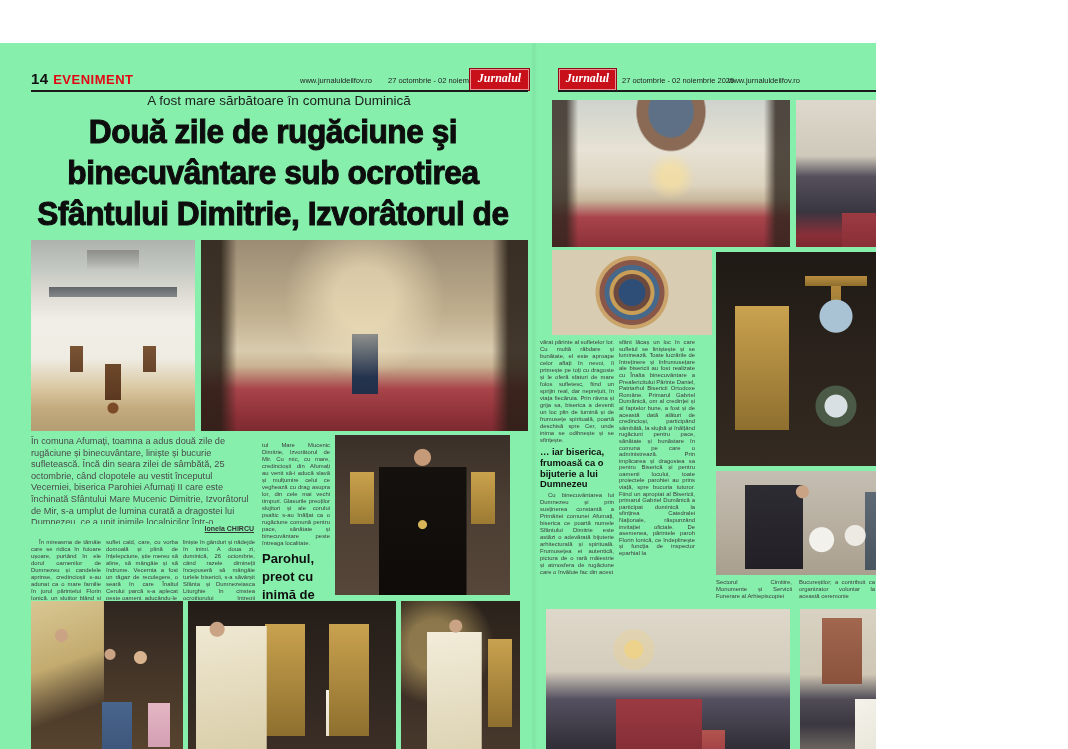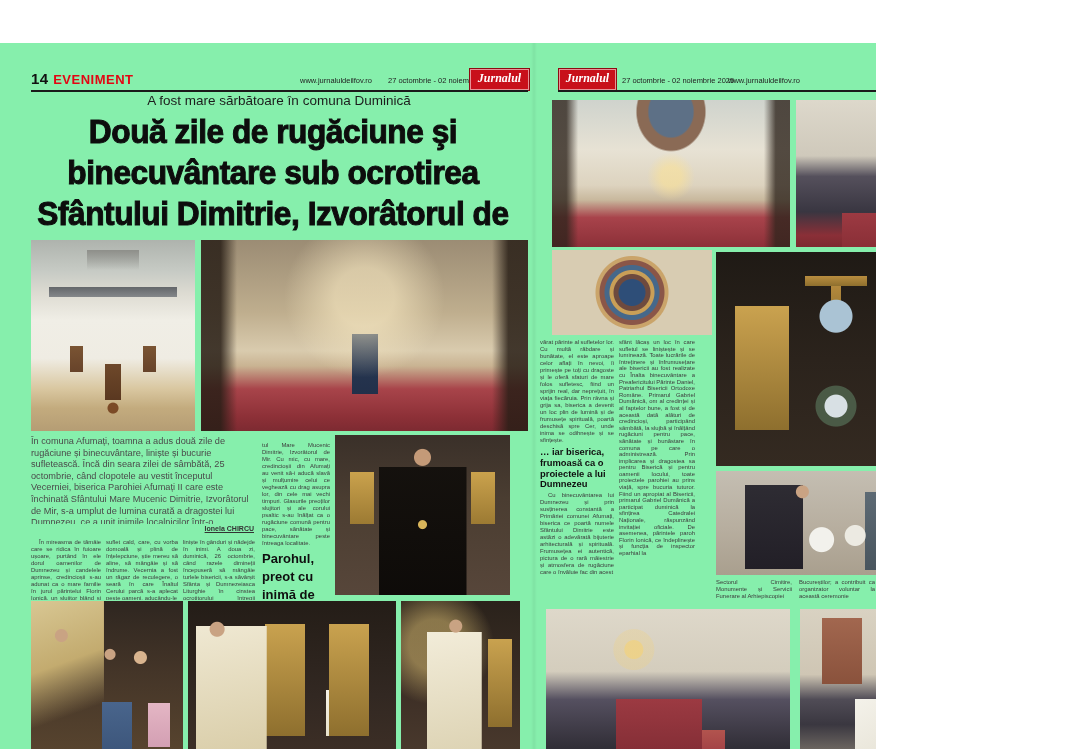--- a/index.html
+++ b/index.html
@@ -187,21 +187,21 @@
     <div class="hdr-rule" style="left:558px;top:47px;width:482px;"></div>
 
     <div class="photo" id="ph-domes" title="interior-biserica-cupole-pictate"></div>
     <div class="photo" id="ph-congregation" title="credinciosi-la-slujba-in-picioare"></div>
     <div class="photo" id="ph-fresco" title="fresca-cupola-pantocrator"></div>
     <div class="photo" id="ph-iconostasis" title="iconostas-cu-cruce-si-preot"></div>
     <div class="photo" id="ph-packages" title="impartirea-pachetelor-credinciosilor"></div>
 
     <div class="bodycol" style="left:540px;top:296px;width:74px;height:266px;">
       <p>vărat părinte al sufletelor lor. Cu multă răbdare și bunătate, el este aproape celor aflați în nevoi, îi primește pe toți cu dragoste și le oferă sfaturi de mare folos sufletesc, fiind un sprijin real, dar neprețuit, în viața fiecăruia. Prin râvna și grija sa, biserica a devenit un loc plin de lumină și de frumusețe spirituală, poartă deschisă spre Cer, unde inima se odihnește și se sfințește.</p>
-      <h3 class="subhead big">… iar biserica, frumoasă ca o proiectele a lui Dumnezeu</h3>
+      <h3 class="subhead big">… iar biserica, frumoasă ca o bijuterie a lui Dumnezeu</h3>
       <p class="ind">Cu binecuvântarea lui Dumnezeu și prin susținerea constantă a Primăriei comunei Afumați, biserica ce poartă numele Sfântului Dimitrie este astăzi o adevărată bijuterie arhitecturală și spirituală. Frumusețea ei autentică, pictura de o rară măiestrie și atmosfera de rugăciune care o învăluie fac din acest</p>
     </div>
     <div class="bodycol tight" style="left:619px;top:296px;width:76px;height:266px;">
       <p>sfânt lăcaș un loc în care sufletul se liniștește și se luminează. Toate lucrările de întreținere și înfrumusețare ale bisericii au fost realizate cu Înalta binecuvântare a Preafericitului Părinte Daniel, Patriarhul Bisericii Ortodoxe Române. Primarul Gabriel Dumănică, om al credinței și al faptelor bune, a fost și de această dată alături de credincioși, participând sâmbătă, la slujbă și înălțând rugăciuni pentru pace, sănătate și bunăstare în comuna pe care o administrează. Prin implicarea și dragostea sa pentru Biserică și pentru oamenii locului, toate proiectele parohiei au prins viață, spre bucuria tuturor. Fiind un apropiat al Bisericii, primarul Gabriel Dumănică a participat duminică la sfințirea Catedralei Naționale, răspunzând invitației oficiale. De asemenea, părintele paroh Florin Ionică, ce îndeplinește și funcția de inspector eparhial la</p>
     </div>
     <div class="bodycol" style="left:716px;top:536px;width:76px;height:26px;">
       <p>Sectorul Cimitire, Monumente și Servicii Funerare al Arhiepiscopiei</p>
     </div>
     <div class="bodycol" style="left:799px;top:536px;width:76px;height:26px;">
       <p>Bucureștilor; a contribuit ca organizator voluntar la această ceremonie</p>

